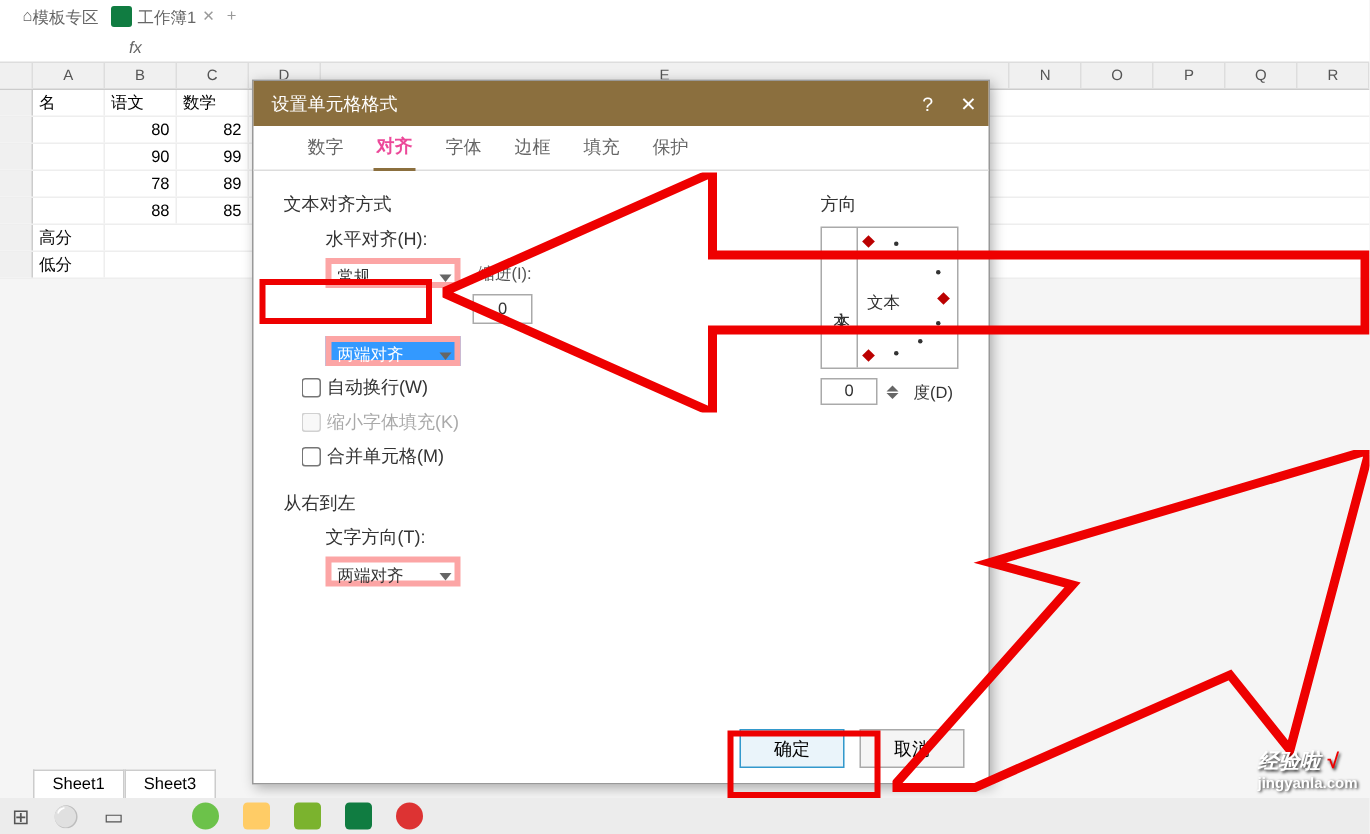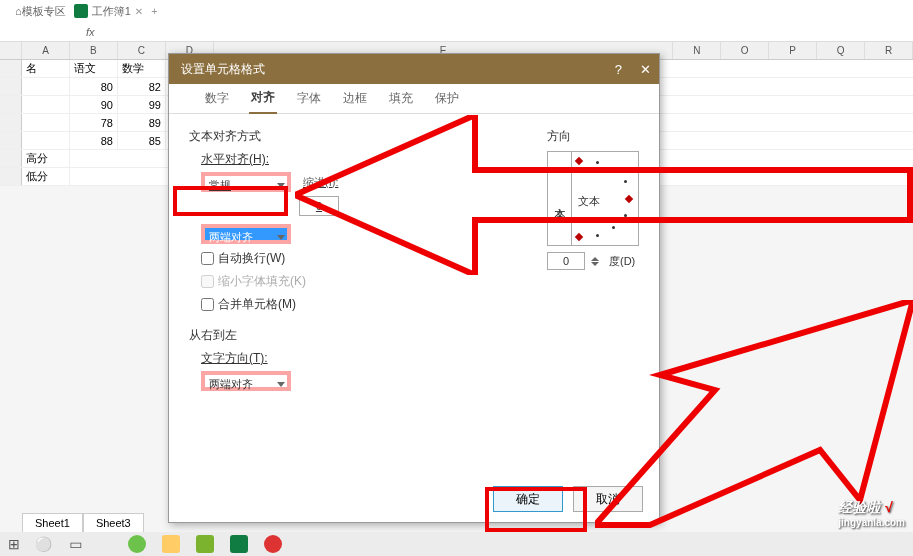--- a/index.html
+++ b/index.html
@@ -26,25 +26,25 @@
     .row .rowh { border-right: 1px solid #ccc; }
     .cell { width: 48px; border-right: 1px solid #eee; display: flex; align-items: center; justify-content: flex-end; padding-right: 4px; font-size: 11px; }
     .cell.left { justify-content: flex-start; padding-left: 4px; }
     
     
     .dialog { position: absolute; top: 53px; left: 168px; width: 492px; height: 470px; background: #fff; border: 1px solid #999; box-shadow: 2px 2px 8px rgba(0,0,0,0.3); }
     .dlg-title { background: #8b6f3e; color: #fff; height: 30px; display: flex; align-items: center; justify-content: space-between; padding: 0 8px 0 12px; font-size: 12px; }
     .dlg-title-right { display: flex; gap: 18px; font-size: 13px; }
     .dlg-tabs { display: flex; height: 30px; border-bottom: 1px solid #ddd; font-size: 12px; padding-left: 34px; gap: 18px; align-items: center; color: #666; }
     .dlg-tab { padding: 6px 2px; cursor: pointer; }
-    .dlg-tab.active { color: #404040; border-bottom: 2px solid #8b6f3e; font-weight: bold; }
+    .dlg-tab.active { color: #ec4899; border-bottom: 2px solid #8b6f3e; font-weight: bold; }
     .dlg-body { padding: 14px 20px; font-size: 12px; color: #333; position: relative; height: 368px; }
     
     .section-label { margin-bottom: 6px; }
-    .form-row { margin: 4px 0 4px 12px; text-decoration: underline; }
+    .form-row { margin: 4px 0 4px 28px; }
     .combo { display: inline-block; width: 90px; height: 20px; border: 4px solid #fca5a5; background: #fff; font-size: 11px; position: relative; padding-left: 4px; line-height: 18px; }
     .combo::after { content: ""; position: absolute; right: 2px; top: 7px; border-left: 4px solid transparent; border-right: 4px solid transparent; border-top: 5px solid #666; }
     .combo.selected-hl { background: #3399ff; color: #fff; }
     .spinner-box { display: inline-block; width: 40px; height: 20px; border: 1px solid #aaa; margin-left: 8px; text-align: center; line-height: 18px; font-size: 11px; position: relative; }
     .spin-btns { position: absolute; right: -14px; top: 0; width: 12px; }
     .spin-btns::before, .spin-btns::after { content: ""; display: block; width: 0; height: 0; border-left: 4px solid transparent; border-right: 4px solid transparent; margin: 1px 0; }
     .spin-btns::before { border-bottom: 4px solid #666; }
     .spin-btns::after { border-top: 4px solid #666; }
     .indent-label { margin-left: 12px; font-size: 11px; color: #555; }
     

